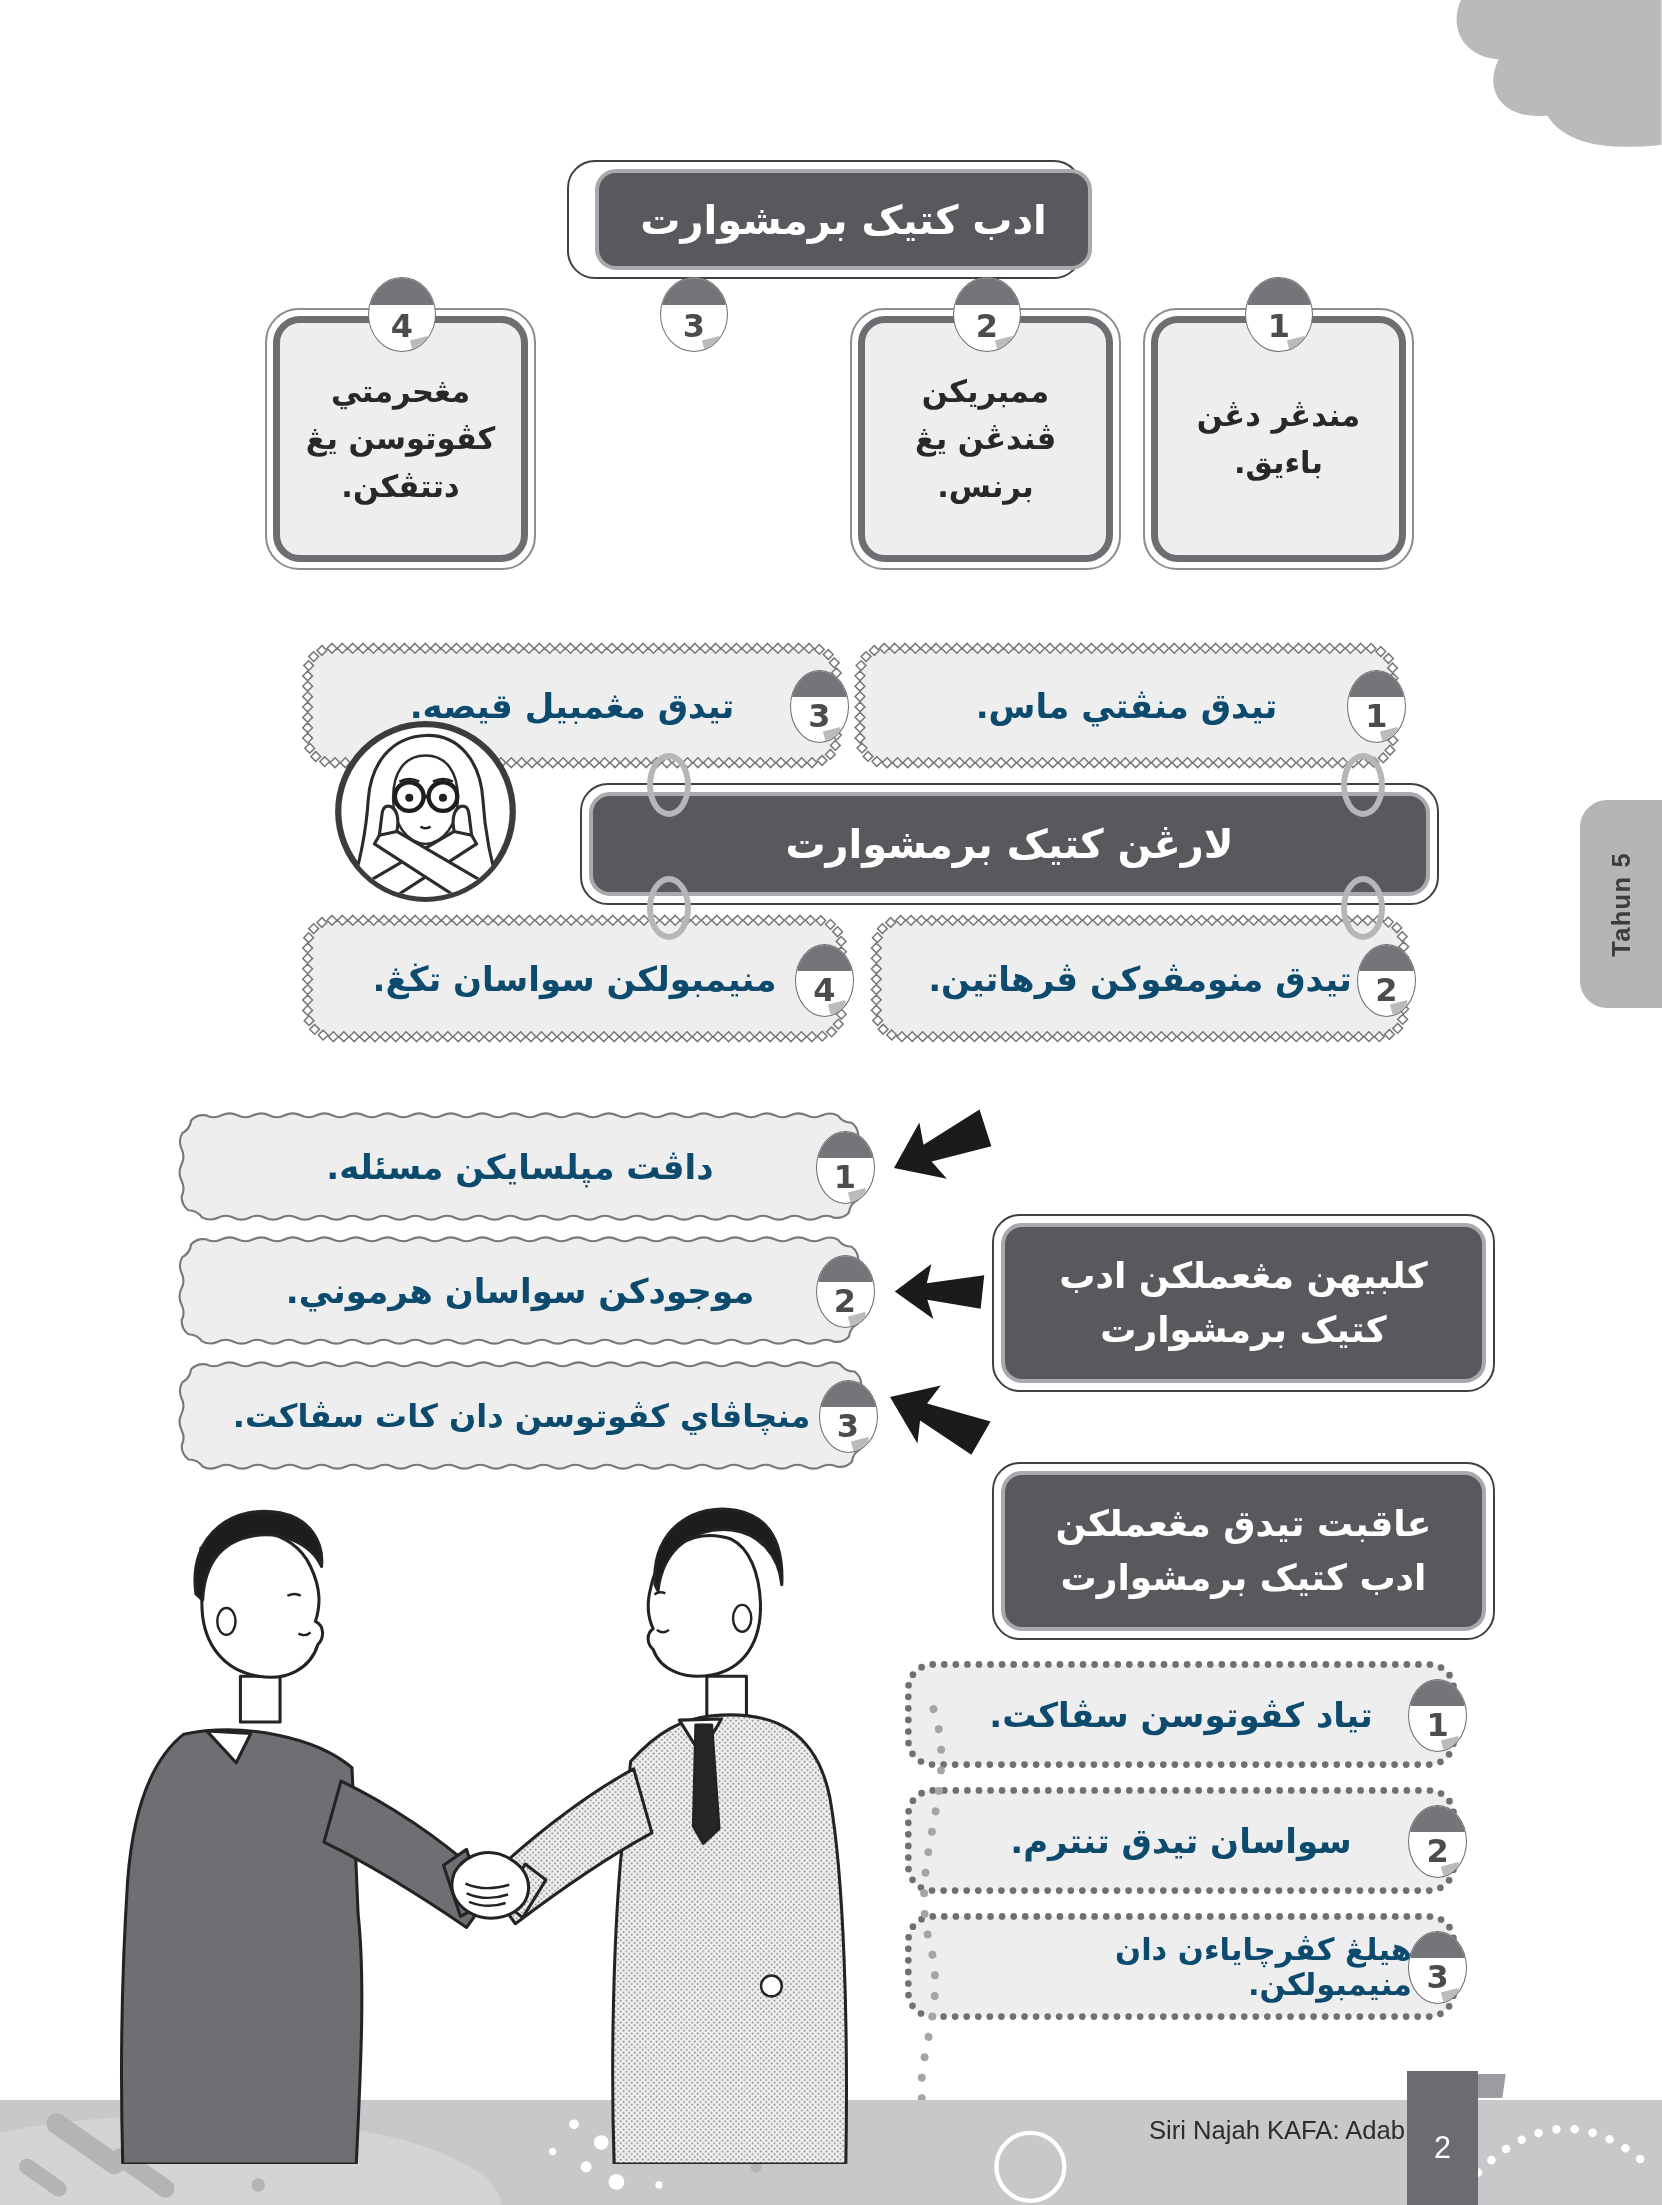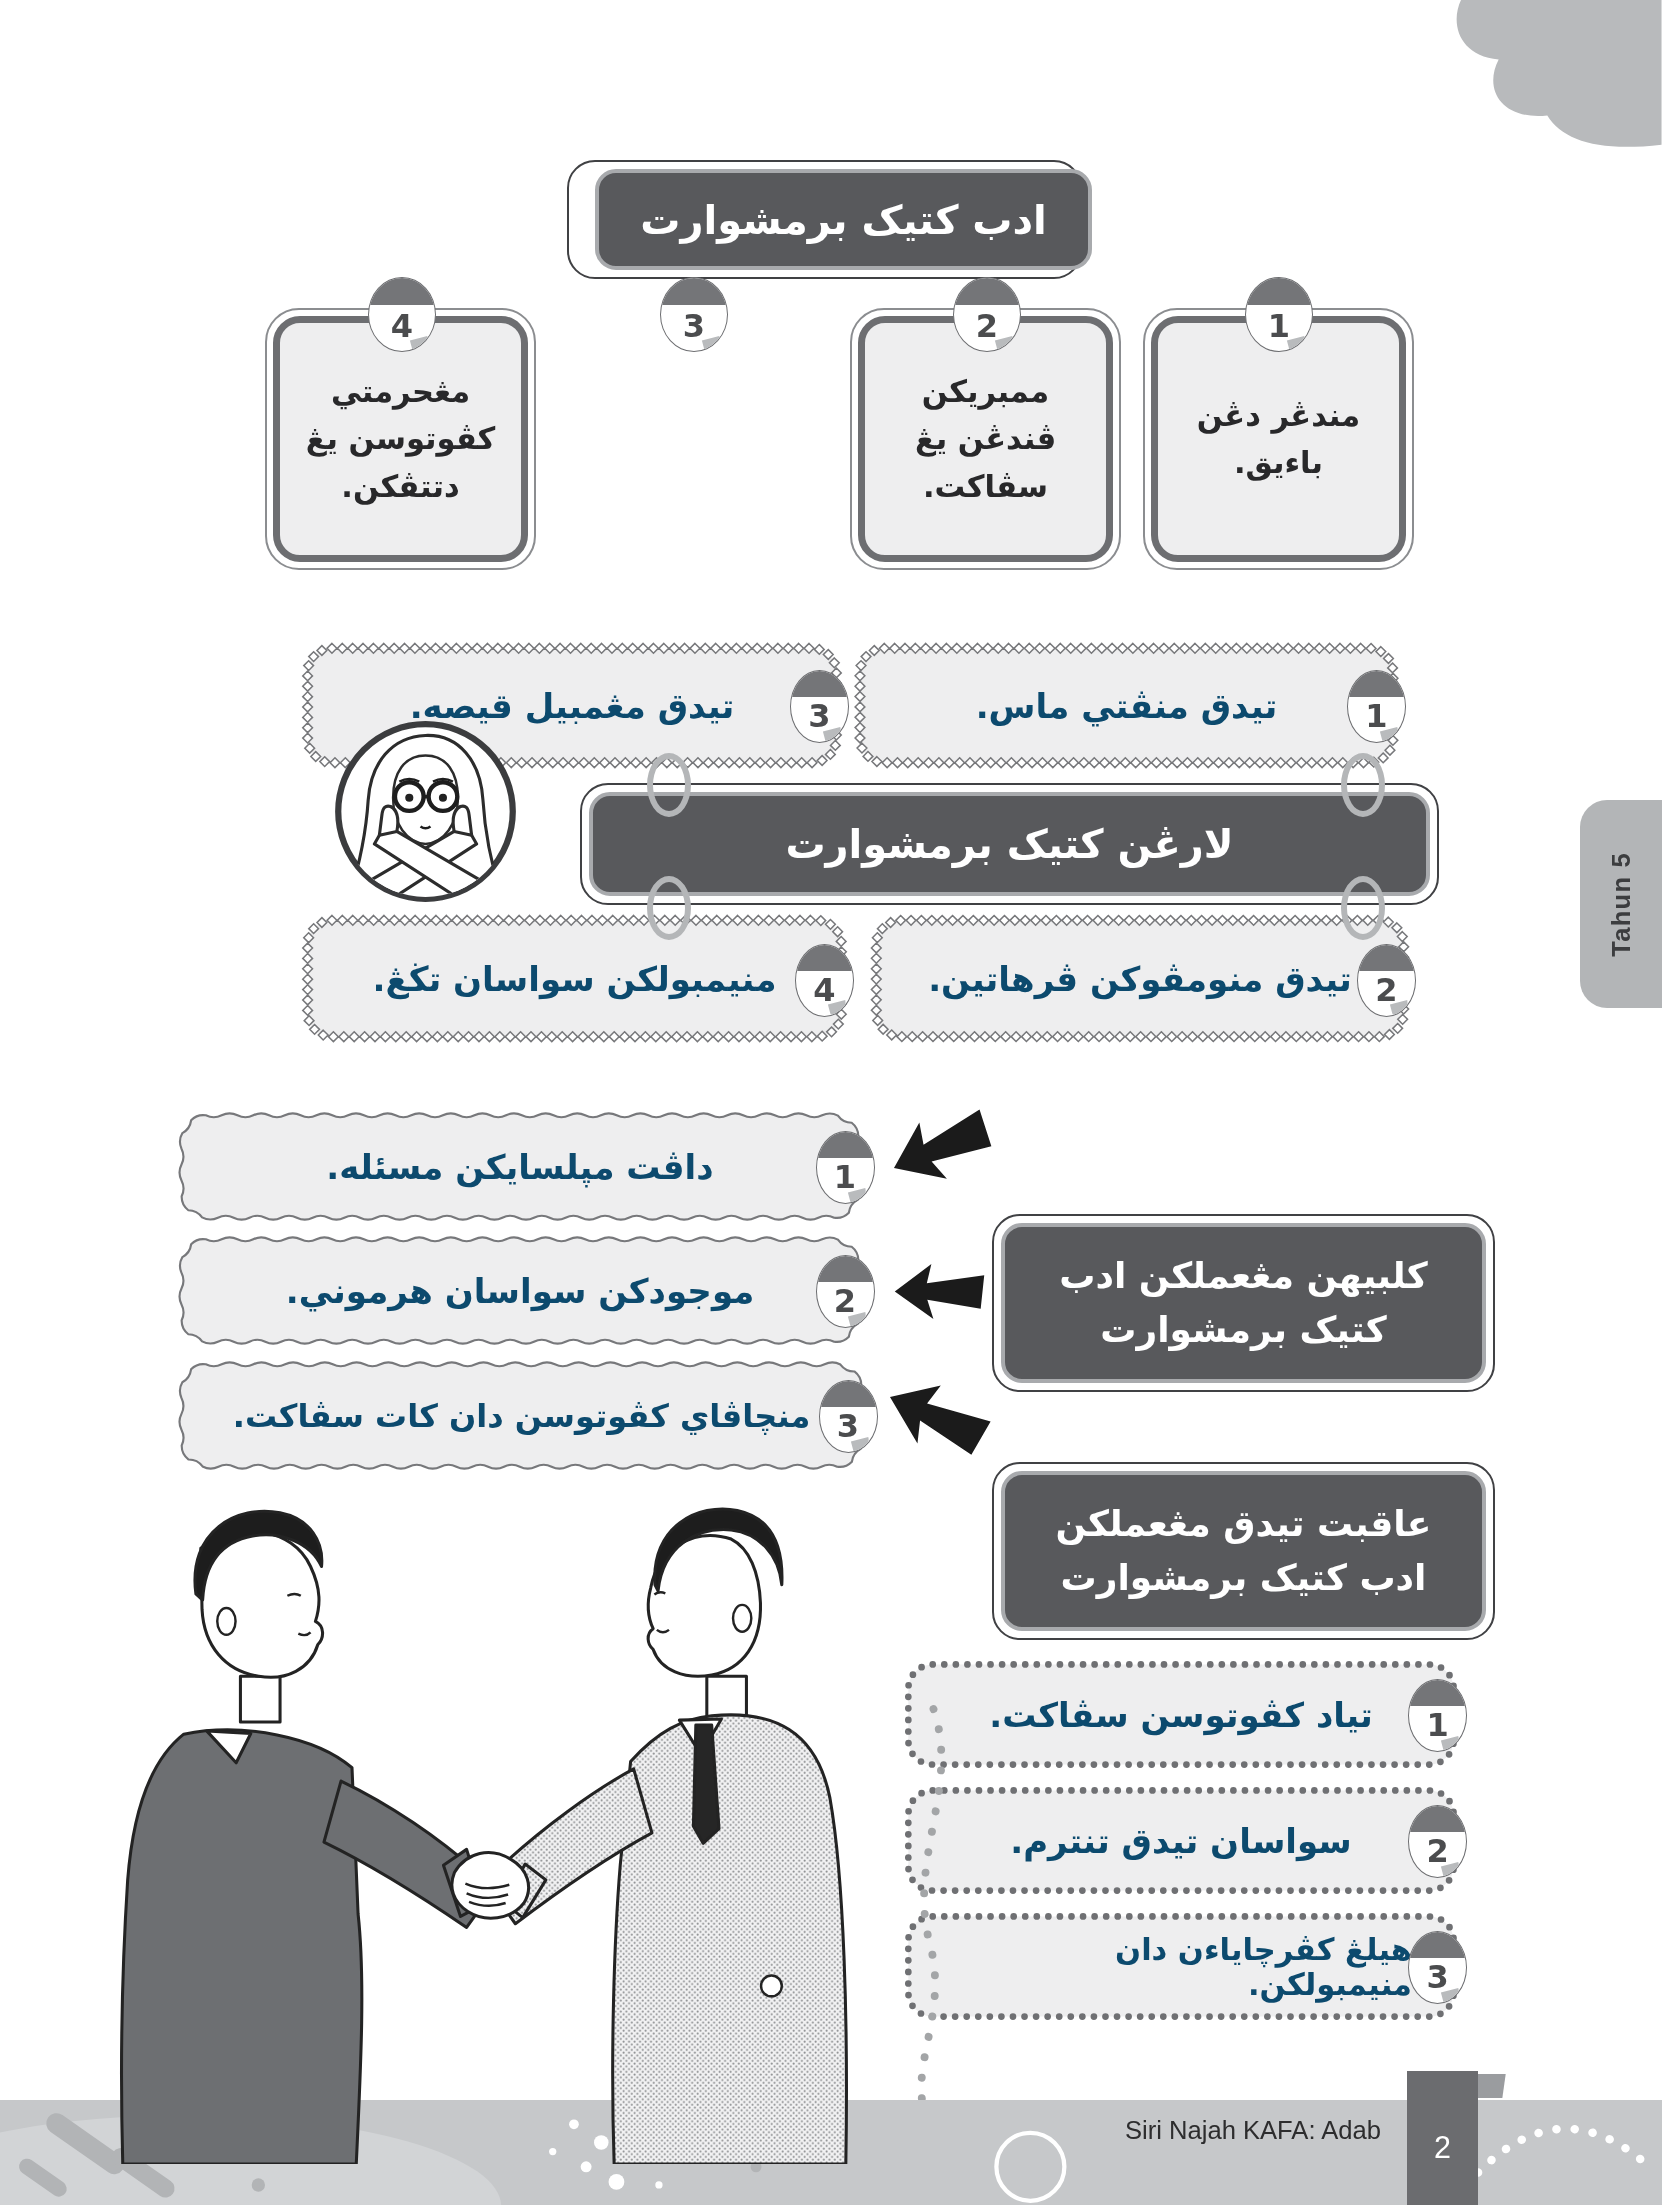--- a/index.html
+++ b/index.html
@@ -44,21 +44,21 @@
 
   
   #side-tab{position:absolute;left:1580px;top:800px;width:82px;height:208px;background:#b3b5b7;
     border-radius:27px 0 0 27px;display:flex;align-items:center;justify-content:center;z-index:2;}
   #side-tab span{writing-mode:vertical-rl;transform:rotate(180deg);font-family:"Liberation Sans",sans-serif;
     font-weight:700;font-size:25.6px;color:#3c3d3f;letter-spacing:1.2px;}
 
   
   #footer-band{position:absolute;left:0;top:2100px;width:1662px;height:105px;background:#c6c8ca;overflow:hidden;z-index:1;}
   #footer-text{position:absolute;top:2116px;left:0;width:1381px;text-align:right;z-index:6;
-    font-family:"Liberation Sans",sans-serif;font-size:25.6px;color:#2d2d2e;}
+    font-family:"Liberation Sans",sans-serif;font-size:25.6px;color:#2d2d2e;padding-left:24px;}
   #ribbon{position:absolute;left:1407px;top:2071px;width:71px;height:134px;background:#6b6c6f;z-index:6;
     display:flex;justify-content:center;}
   #ribbon span{margin-top:59px;color:#fff;font-family:"Liberation Sans",sans-serif;font-size:30.5px;}
   #ribbon-flag{position:absolute;left:1432px;top:2074px;width:72px;height:24.4px;background:#9a9c9f;z-index:5;transform:skewX(-8deg);}
 
   .arrow{position:absolute;z-index:3;}
 </style>
 </head>
 <body>
 
@@ -73,21 +73,21 @@
   </div>
 
   <div class="sqbox" style="left:1143px;top:308px;">
     <div class="sqbox-inner">مندڠر دڠن باءيق.</div>
   </div>
   <div class="badge big" style="left:1245px;top:277px;">
     <span class="n">1</span>
     </div>
 
   <div class="sqbox" style="left:850px;top:308px;">
-    <div class="sqbox-inner">ممبريكن ڤندڠن يڠ سڤاكت.</div>
+    <div class="sqbox-inner">ممبريكن ڤندڠن يڠ برنس.</div>
   </div>
   <div class="badge big" style="left:953px;top:277px;">
     <span class="n">2</span>
     </div>
 
   <div class="badge big" style="left:660px;top:277px;">
     <span class="n">3</span>
     </div>
 
   <div class="sqbox" style="left:265px;top:308px;">

